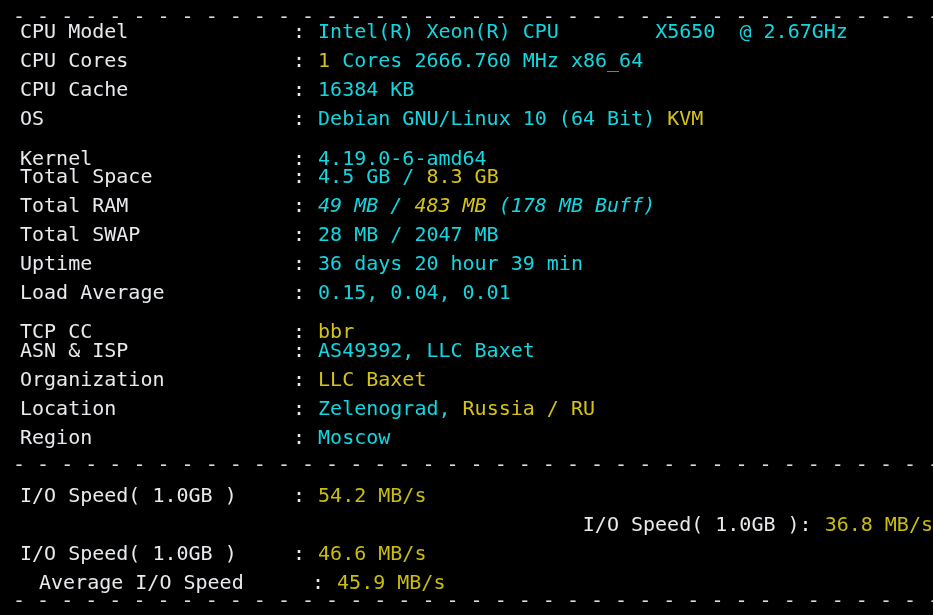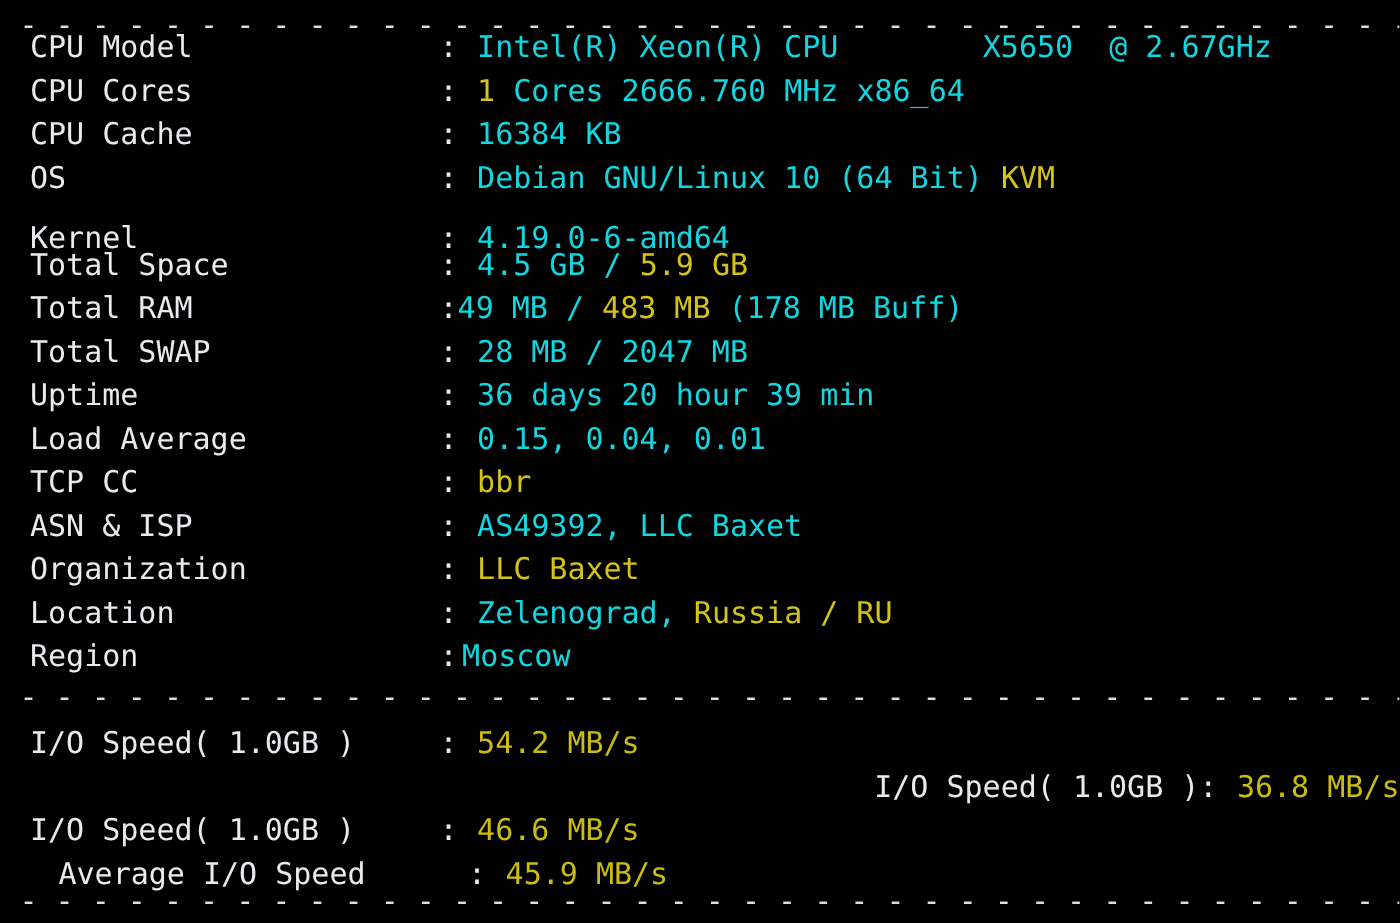--- a/index.html
+++ b/index.html
@@ -76,30 +76,30 @@
 <div id="terminal">
 
   <div class="rule" style="top:2px;">- - - - - - - - - - - - - - - - - - - - - - - - - - - - - - - - - - - - - - - - - - - - - - - - - - - - - - - -</div>
 
   <div id="system-info-block">
       <div class="line" style="top: 17px;"><span class="label c-white" style="width: 293px;">CPU Model</span><span class="colon">:</span><span class="val" style="display: inline-block; margin-left: 13px;"><span class="c-cyan">Intel(R) Xeon(R) CPU        X5650  @ 2.67GHz</span></span></div>
       <div class="line" style="top: 46px;"><span class="label c-white" style="width: 293px;">CPU Cores</span><span class="colon">:</span><span class="val" style="display: inline-block; margin-left: 13px;"><span class="c-yellow">1</span><span class="c-cyan"> Cores </span><span class="c-cyan">2666.760</span><span class="c-cyan"> MHz </span><span class="c-cyan">x86_64</span></span></div>
       <div class="line" style="top: 75px;"><span class="label c-white" style="width: 293px;">CPU Cache</span><span class="colon">:</span><span class="val" style="display: inline-block; margin-left: 13px;"><span class="c-cyan">16384 KB</span></span></div>
       <div class="line" style="top: 104px;"><span class="label c-white" style="width: 293px;">OS</span><span class="colon">:</span><span class="val" style="display: inline-block; margin-left: 13px;"><span class="c-cyan">Debian GNU/Linux 10 (64 Bit) </span><span class="c-yellow">KVM</span></span></div>
       <div class="line" style="top: 144px;"><span class="label c-white" style="width: 293px;">Kernel</span><span class="colon">:</span><span class="val" style="display: inline-block; margin-left: 13px;"><span class="c-cyan">4.19.0-6-amd64</span></span></div>
-      <div class="line" style="top: 162px;"><span class="label c-white" style="width: 293px;">Total Space</span><span class="colon">:</span><span class="val" style="display: inline-block; margin-left: 13px;"><span class="c-cyan">4.5 GB </span><span class="c-cyan">/ </span><span class="c-yellow">5.9 GB</span></span></div>
-      <div class="line" style="top: 191px;"><span class="label c-white" style="width: 293px;">Total RAM</span><span class="colon">:</span><span class="val" style="display: inline-block; "><span class="c-cyan">49 MB </span><span class="c-cyan">/ </span><span class="c-yellow">483 MB </span><span class="c-cyan">(178 MB Buff)</span></span></div>
+      <div class="line" style="top: 162px;"><span class="label c-white" style="width: 293px;">Total Space</span><span class="colon">:</span><span class="val" style="display: inline-block; margin-left: 13px;"><span class="c-cyan">4.5 GB </span><span class="c-cyan">/ </span><span class="c-yellow">8.3 GB</span></span></div>
+      <div class="line" style="top: 191px;"><span class="label c-white" style="width: 293px;">Total RAM</span><span class="colon">:</span><span class="val" style="display: inline-block; margin-left: 13px; font-style: italic;"><span class="c-cyan">49 MB </span><span class="c-cyan">/ </span><span class="c-yellow">483 MB </span><span class="c-cyan">(178 MB Buff)</span></span></div>
       <div class="line" style="top: 220px;"><span class="label c-white" style="width: 293px;">Total SWAP</span><span class="colon">:</span><span class="val" style="display: inline-block; margin-left: 13px;"><span class="c-cyan">28 MB / 2047 MB</span></span></div>
       <div class="line" style="top: 249px;"><span class="label c-white" style="width: 293px;">Uptime</span><span class="colon">:</span><span class="val" style="display: inline-block; margin-left: 13px;"><span class="c-cyan">36 days 20 hour 39 min</span></span></div>
       <div class="line" style="top: 278px;"><span class="label c-white" style="width: 293px;">Load Average</span><span class="colon">:</span><span class="val" style="display: inline-block; margin-left: 13px;"><span class="c-cyan">0.15, 0.04, 0.01</span></span></div>
-      <div class="line" style="top: 307px;"><span class="label c-white" style="width: 293px;">TCP CC</span><span class="colon">:</span><span class="val" style="display: inline-block; margin-left: 13px;"><span class="c-yellow">bbr</span></span></div>
+      <div class="line" style="top: 317px;"><span class="label c-white" style="width: 293px;">TCP CC</span><span class="colon">:</span><span class="val" style="display: inline-block; margin-left: 13px;"><span class="c-yellow">bbr</span></span></div>
       <div class="line" style="top: 336px;"><span class="label c-white" style="width: 293px;">ASN &amp; ISP</span><span class="colon">:</span><span class="val" style="display: inline-block; margin-left: 13px;"><span class="c-cyan">AS49392, LLC Baxet</span></span></div>
       <div class="line" style="top: 365px;"><span class="label c-white" style="width: 293px;">Organization</span><span class="colon">:</span><span class="val" style="display: inline-block; margin-left: 13px;"><span class="c-yellow">LLC Baxet</span></span></div>
       <div class="line" style="top: 394px;"><span class="label c-white" style="width: 293px;">Location</span><span class="colon">:</span><span class="val" style="display: inline-block; margin-left: 13px;"><span class="c-cyan">Zelenograd, </span><span class="c-yellow">Russia / RU</span></span></div>
-      <div class="line" style="top: 423px;"><span class="label c-white" style="width: 293px;">Region</span><span class="colon">:</span><span class="val" style="display: inline-block; margin-left: 3px;"><span class="c-cyan">Moscow</span></span></div>
+      <div class="line" style="top: 423px;"><span class="label c-white" style="width: 293px;">Region</span><span class="colon">:</span><span class="val" style="display: inline-block; margin-left: 13px;"><span class="c-cyan">Moscow</span></span></div>
     </div>
 
   <div class="rule" style="top:450px;">- - - - - - - - - - - - - - - - - - - - - - - - - - - - - - - - - - - - - - - - - - - - - - - - - - - - - - - -</div>
 
   <div id="io-block">
       <div class="line" style="top: 481px;"><span class="label c-white" style="width: 293px;">I/O Speed( 1.0GB )</span><span class="colon">:</span><span class="val" style="display: inline-block; margin-left: 13px;"><span class="c-ioyellow">54.2 MB/s</span></span></div>
       <div class="line" style="top: 510px; text-align: right;"><span class="label c-white" style="width: 293px;">I/O Speed( 1.0GB )</span><span class="colon">:</span><span class="val" style="display: inline-block; margin-left: 13px;"><span class="c-ioyellow">36.8 MB/s</span></span></div>
       <div class="line" style="top: 539px;"><span class="label c-white" style="width: 293px;">I/O Speed( 1.0GB )</span><span class="colon">:</span><span class="val" style="display: inline-block; margin-left: 13px;"><span class="c-ioyellow">46.6 MB/s</span></span></div>
       <div class="line" style="top: 568px; padding-left: 19px;"><span class="label c-white" style="width: 293px;">Average I/O Speed</span><span class="colon">:</span><span class="val" style="display: inline-block; margin-left: 13px;"><span class="c-ioyellow">45.9 MB/s</span></span></div>
     </div>

